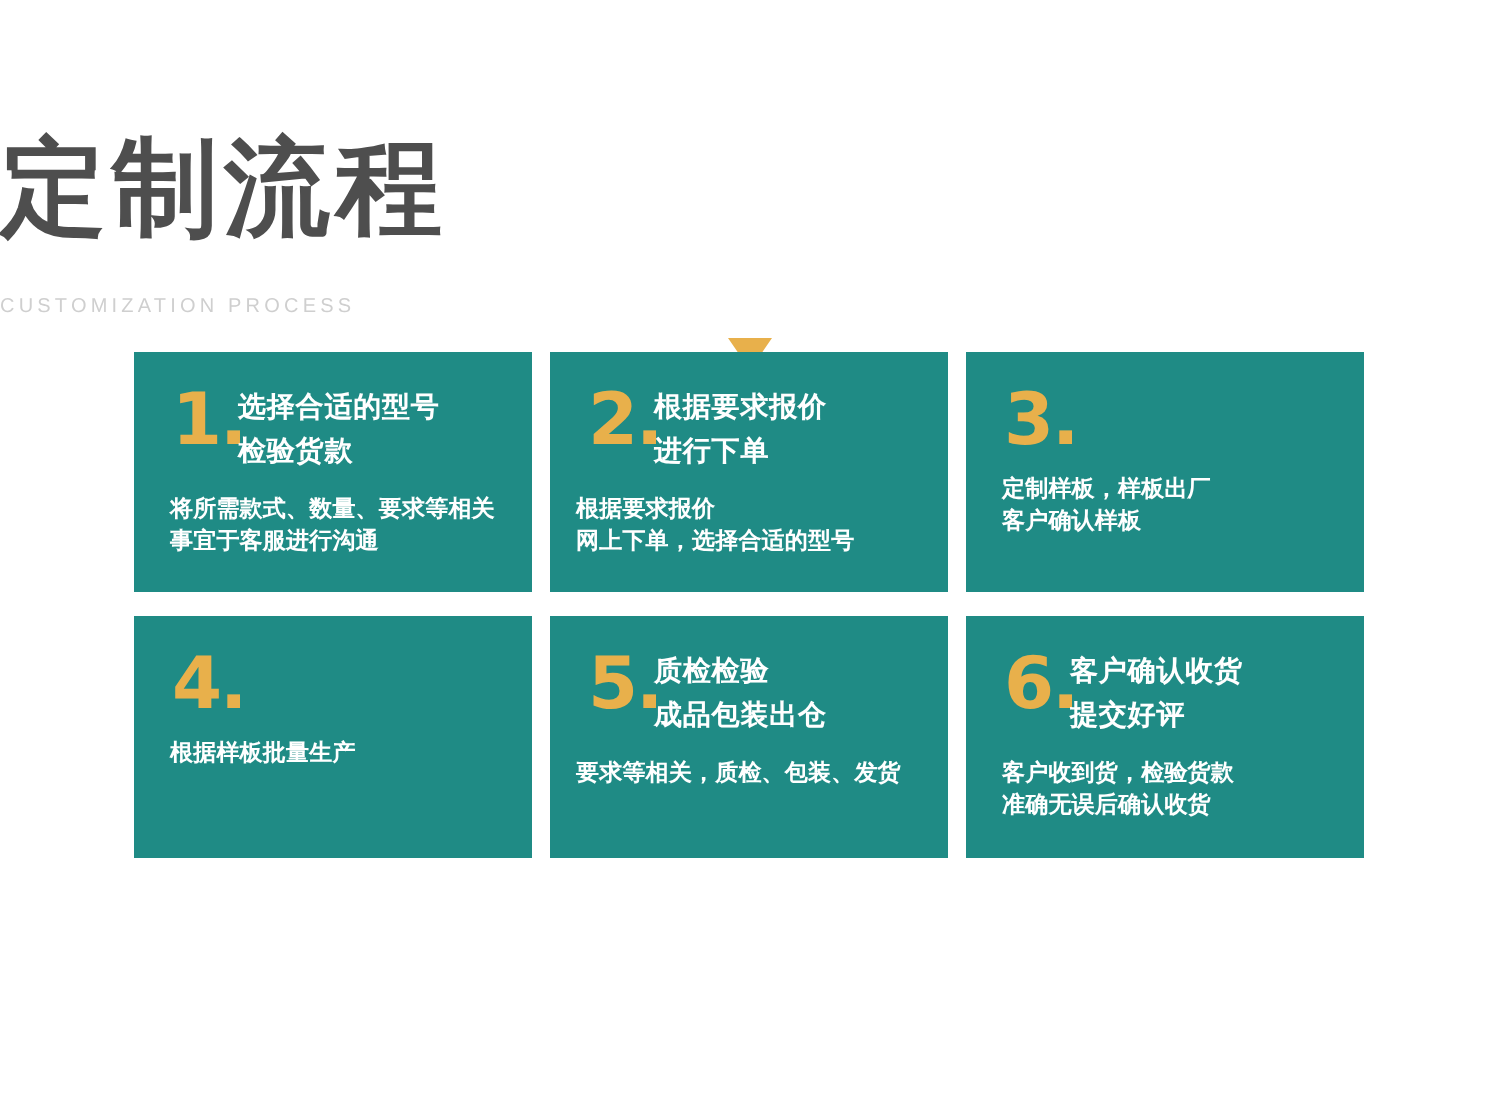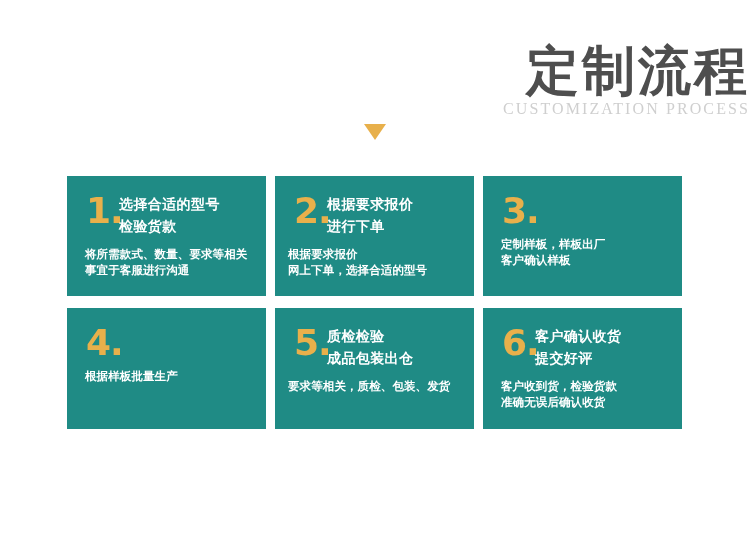--- a/index.html
+++ b/index.html
@@ -16,40 +16,39 @@
   }
   .page {
     width: 750px;
     height: 553px;
     position: relative;
     background: #ffffff;
   }
 
   
   .header {
-    padding-top: 42px;
-    text-align: right;
+    padding-top: 66px;
+    text-align: left;
   }
   .main-title {
     font-size: 53px;
     line-height: 58px;
     font-weight: bold;
     color: #4e4e4e;
     letter-spacing: 3px;
     margin: 0;
     font-family: "DejaVu Sans", "Liberation Sans", sans-serif;
   }
   .sub-title {
-    margin-top: 2px;
-    font-size: 16px;
+    margin-top: 23px;
+    font-size: 10px;
     line-height: 13px;
     color: #cfcfcf;
     letter-spacing: 2.1px;
     font-weight: normal;
-    font-family: Liberation Serif, serif;
   }
   .arrow-wrap {
     margin-top: 9px;
     height: 18px;
     display: flex;
     justify-content: center;
     align-items: flex-start;
   }
   .arrow-down {
     width: 0;

